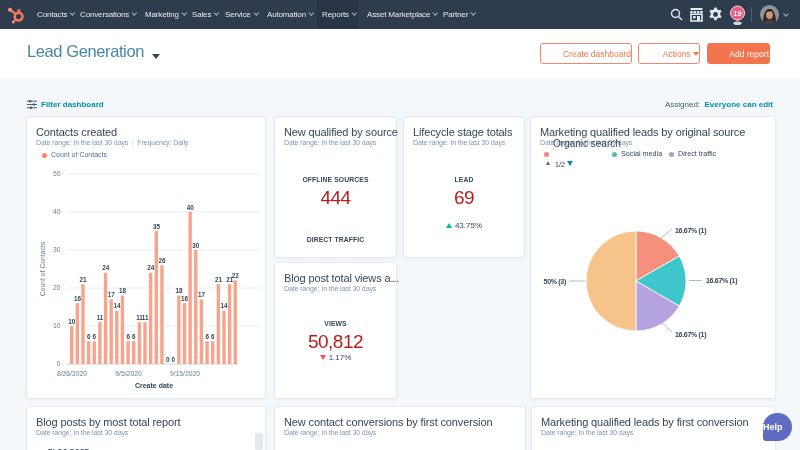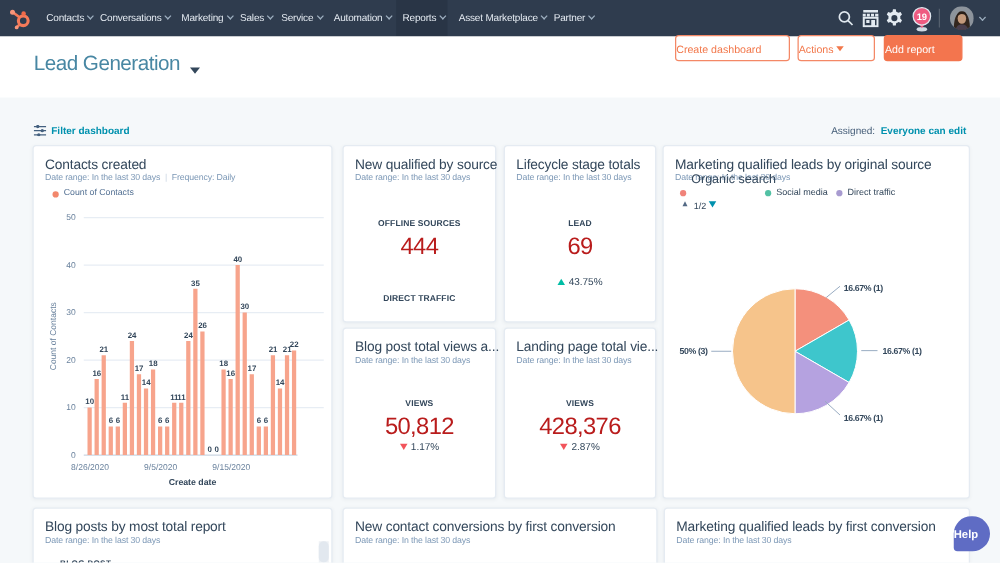--- a/index.html
+++ b/index.html
@@ -8,21 +8,21 @@
 .ni{position:absolute;top:0;height:29px;line-height:29px;font-size:8px;color:#e4eaf1;font-weight:500;letter-spacing:-0.15px}
 .ni .c{display:inline-block;width:4px;height:4px;border-right:1.2px solid #9fb0c1;border-bottom:1.2px solid #9fb0c1;transform:rotate(45deg) translate(-2px,-1px);margin-left:4px}
 .card{position:absolute;background:#fff;border:1px solid #e5ebf2;border-radius:3px;box-shadow:0 1px 3px rgba(45,62,80,.06)}
 .ct{position:absolute;left:9px;top:9px;font-size:11px;font-weight:normal;color:#33475b;letter-spacing:-0.13px;white-space:nowrap}
 .cd{position:absolute;left:9px;top:22px;font-size:7px;color:#7c98b6;letter-spacing:-0.1px;white-space:nowrap}
 .mlabel{position:absolute;width:100%;text-align:center;font-size:6.8px;font-weight:bold;color:#33475b;letter-spacing:0.1px}
 .mnum{position:absolute;width:100%;text-align:center;font-size:19px;color:#b91c1c;letter-spacing:-0.5px}
 .delta{position:absolute;width:100%;text-align:center;font-size:8px;color:#33475b}
 .tri-up{display:inline-block;width:0;height:0;border-left:3.5px solid transparent;border-right:3.5px solid transparent;border-bottom:5px solid #00bda5;margin-right:3px}
 .tri-dn{display:inline-block;width:0;height:0;border-left:3.5px solid transparent;border-right:3.5px solid transparent;border-top:5px solid #f2545b;margin-right:3px}
-.btn{position:absolute;top:28px;height:21px;border-radius:3px;font-size:8.5px;text-align:left;line-height:20px}
+.btn{position:absolute;top:43px;height:21px;border-radius:3px;font-size:8.5px;text-align:right;line-height:20px}
 .btn.o{background:#fff;border:1px solid #f48866;color:#f2774a}
 .btn.s{background:#f3754e;border:1px solid #f3754e;color:#fff}
 </style></head><body>
 <div class="page">
 <nav>
 <svg class="abs" style="left:0;top:0" width="28" height="28" viewBox="0 0 28 28">
         <g fill="none">
           <circle cx="18.6" cy="16.6" r="3.9" stroke="#f57a59" stroke-width="2.5"></circle>
           <line x1="10.5" y1="10" x2="15.6" y2="13.8" stroke="#f57a59" stroke-width="2.2"></line>
           <circle cx="10" cy="9.7" r="2" fill="#f7957a"></circle>
@@ -202,27 +202,20 @@
 </div>
 
 <div class="card" style="left:274px;top:262px;width:123px;height:137px">
  <div class="ct">Blog post total views a...</div>
  <div class="cd">Date range: In the last 30 days</div>
  <div class="mlabel" style="top:57px">VIEWS</div>
  <div class="mnum" style="top:68px">50,812</div>
  <div class="delta" style="top:90px"><span class="tri-dn"></span>1.17%</div>
 </div>
 
-<div class="card" style="left:403px;top:262px;width:122px;height:137px">
- <div class="ct">Landing page total vie...</div>
- <div class="cd">Date range: In the last 30 days</div>
- <div class="mlabel" style="top:57px">VIEWS</div>
- <div class="mnum" style="top:68px">428,376</div>
- <div class="delta" style="top:90px"><span class="tri-dn"></span>2.87%</div>
-</div>
 
 <div class="card" style="left:530px;top:116px;width:246px;height:283px;overflow:hidden">
  <div class="ct">Marketing qualified leads by original source</div>
  <div class="cd">Date range: In the last 30 days</div>
  <div class="abs" style="left:13px;top:35px;width:5px;height:5px;border-radius:50%;background:#f0837a"></div>
  <div class="abs" style="left:22px;top:21px;font-size:10px;color:#33475b">Organic search</div>
  <div class="abs" style="left:81px;top:35px;width:5px;height:5px;border-radius:50%;background:#52c1a4"></div>
  <div class="abs" style="left:90px;top:32px;font-size:7.2px;color:#33475b">Social media</div>
  <div class="abs" style="left:138px;top:35px;width:5px;height:5px;border-radius:50%;background:#a89bd0"></div>
  <div class="abs" style="left:147px;top:32px;font-size:7.2px;color:#33475b">Direct traffic</div>

